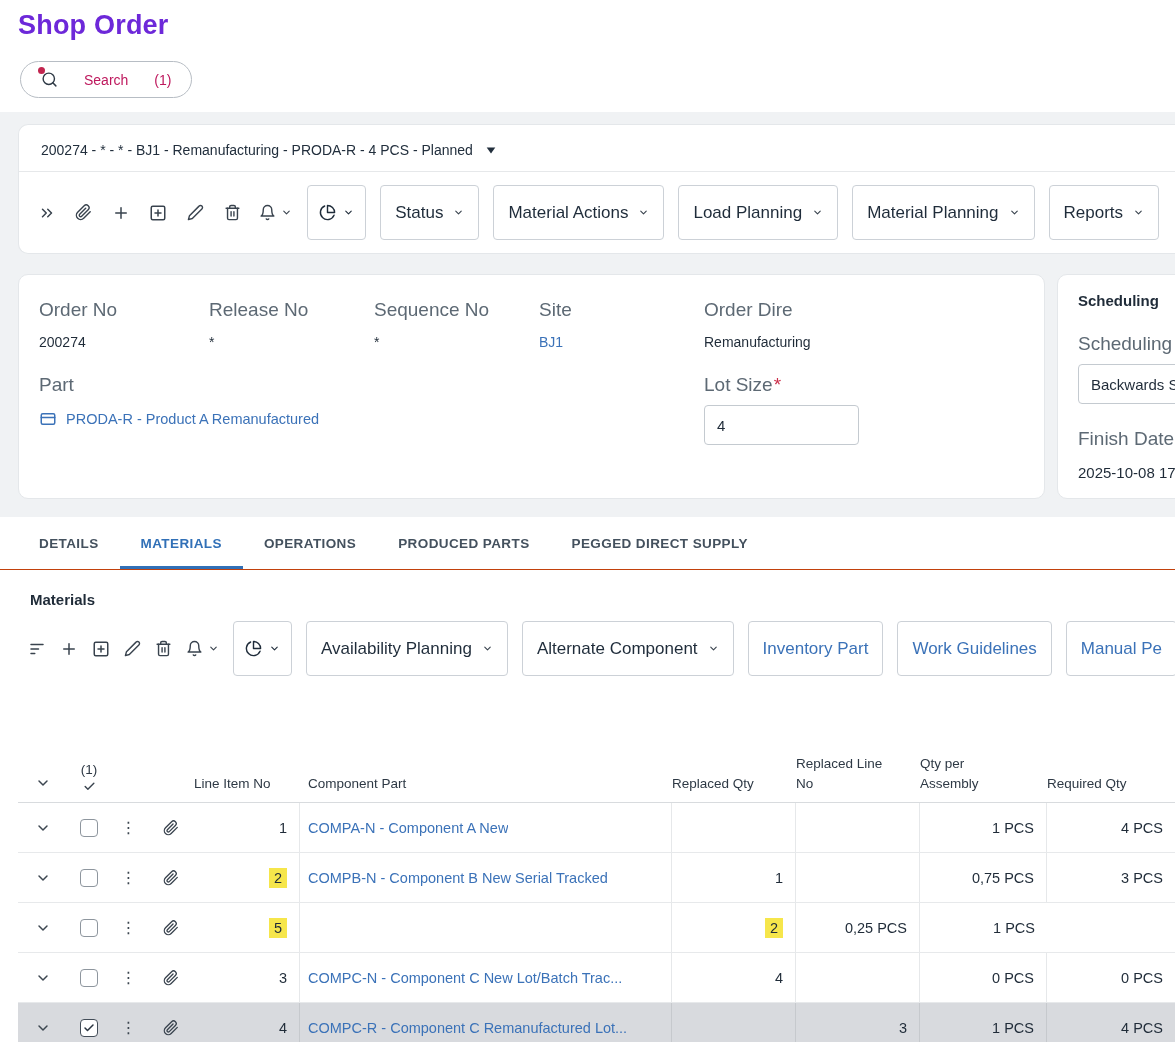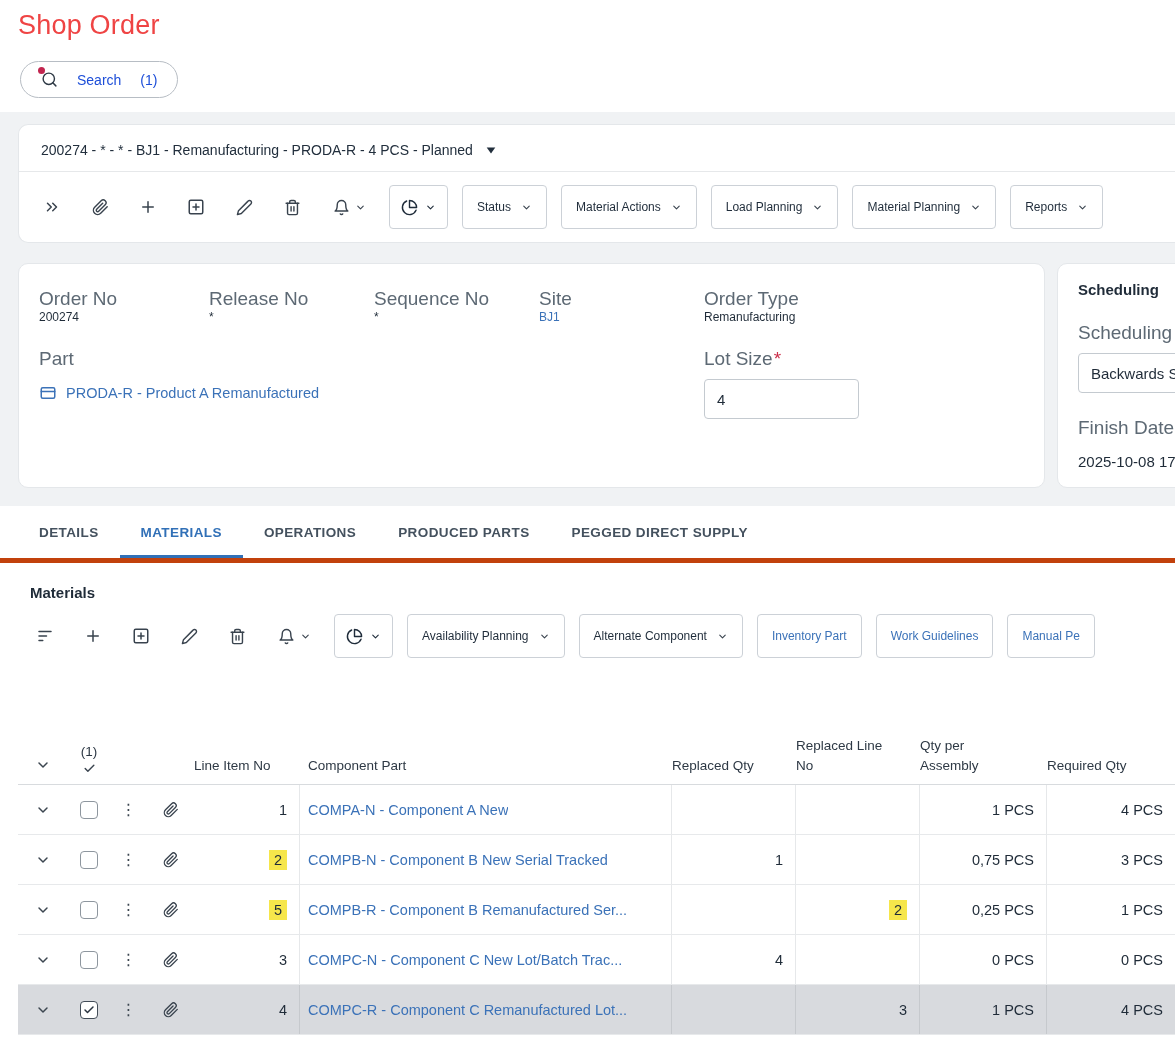--- a/index.html
+++ b/index.html
@@ -6,63 +6,63 @@
   html,body{width:1175px;height:1042px;overflow:hidden;background:#fff;
     font-family:"Liberation Sans","DejaVu Sans",sans-serif;color:#1f2b38}
   button{font-family:inherit;background:none;border:none;color:inherit}
   .clickable{cursor:pointer}
   svg{display:block}
   .ic{color:#39434e}
   .link{color:var(--accent,#3b72b8);text-decoration:none;cursor:pointer}
 
   
   .page-top{background:#fff;padding:10px 0 14px 18px}
-  .page-title{font-size:27px;font-weight:400;color:#ef4444;letter-spacing:.2px}
-  .search-btn{margin:20px 0 0 2px;display:inline-flex;align-items:center;gap:19px;
+  .page-title{font-size:27px;font-weight:700;color:#6d28d9;letter-spacing:.2px}
+  .search-btn{margin:20px 0 0 2px;display:inline-flex;align-items:center;gap:26px;
     padding:9px 20px;border:1px solid #b7bdc4;border-radius:20px;background:#fff;
-    font-size:14px;color:#1d4ed8}
+    font-size:14px;color:#be185d}
   .search-ic-wrap{position:relative;display:inline-flex}
   .red-dot{position:absolute;top:-4px;left:-3px;width:7px;height:7px;border-radius:50%;
     background:var(--notification,#c2254f)}
 
   
   .band{background:#f0f2f4;padding:12px 0 18px 18px}
   .card{background:#fff;border:1px solid #e4e7ea;border-radius:10px}
   .order-card{border-top-right-radius:0;border-bottom-right-radius:0;border-right:none}
   .order-title-row{display:flex;align-items:center;gap:12px;padding:17px 22px 13px}
   .order-title{font-size:14px;font-weight:400;color:#222f3d}
   .order-card .divider{border-bottom:1px solid #e6e8ea}
   .toolbar{display:flex;align-items:center;gap:14px;padding:13px 16px}
   .icon-btn{width:34px;height:34px;display:inline-flex;align-items:center;justify-content:center;
     border-radius:4px}
   .icon-btn.with-chev{width:52px;gap:5px}
-  .btn{height:44px;padding:0 14px;border:1px solid #ccd1d7;border-radius:4px;background:#fff;
-    font-size:12px;color:#1f2c3a;display:inline-flex;align-items:center;gap:10px;white-space:nowrap}
+  .btn{height:55px;padding:0 14px;border:1px solid #ccd1d7;border-radius:4px;background:#fff;
+    font-size:17px;color:#1f2c3a;display:inline-flex;align-items:center;gap:10px;white-space:nowrap}
   .btn.icon-only{padding:0 11px;gap:7px}
   .btn-link{color:var(--accent,#3b72b8)}
 
   .cards-row{display:flex;gap:12px;margin-top:20px}
   .details-card{width:1027px;min-height:205px;padding:24px 20px;flex-shrink:0}
   .fgrid{display:grid;grid-template-columns:170px 165px 165px 165px 1fr}
   .flabel{font-size:19px;color:#5d6974}
-  .fvalue{font-size:12px;color:#1f2b38;margin-top:0}
+  .fvalue{font-size:14px;color:#1f2b38;margin-top:13px}
   .row2{margin-top:24px;display:grid;grid-template-columns:665px 1fr}
   .part-value{display:flex;align-items:center;gap:9px;margin-top:14px;font-size:14.5px}
   .req{color:#cb2f4a;margin-left:1px}
   .lot-input{width:155px;height:40px;border:1px solid #c4cad0;border-radius:4px;margin-top:9px;
     padding:0 12px;font-size:15px;color:#1f2b38;background:#fff}
   .sched-card{width:280px;flex-shrink:0;padding:17px 20px}
   .sched-title{font-size:15px;font-weight:700;color:#1f2b38}
   .sched-card .flabel{margin-top:24px;display:block}
   .select-box{width:230px;height:40px;border:1px solid #c4cad0;border-radius:4px;margin-top:9px;
     display:flex;align-items:center;padding:0 12px;font-size:15px;white-space:nowrap;overflow:hidden}
   .sched-value{font-size:15px;margin-top:14px}
 
   
-  .tabs{display:flex;padding-left:18px;border-bottom:5px solid #c2410c;background:#fff}
+  .tabs{display:flex;padding-left:18px;border-bottom:1px solid #c2410c;background:#fff}
   .tab{padding:19px 21px 15px;font-size:13.5px;font-weight:600;letter-spacing:.4px;
     color:#44515e;border-bottom:3px solid transparent;white-space:nowrap}
   .tab.active{color:var(--tab-active,#3170b7);border-bottom-color:var(--tab-active,#3170b7)}
 
   
   .materials-title{font-size:15px;font-weight:700;padding:21px 0 4px 30px}
   .materials-toolbar{display:flex;align-items:center;gap:14px;padding:9px 0 10px 28px}
   .table-gap{height:68px}
 
   
@@ -221,21 +221,21 @@
         </div>
         <div>
           <div class="flabel">Sequence No</div>
           <div class="fvalue">*</div>
         </div>
         <div>
           <div class="flabel">Site</div>
           <div class="fvalue"><a class="link">BJ1</a></div>
         </div>
         <div>
-          <div class="flabel">Order Type</div>
+          <div class="flabel">Order Dire</div>
           <div class="fvalue">Remanufacturing</div>
         </div>
       </div>
       <div class="row2">
         <div>
           <div class="flabel">Part</div>
           <div class="part-value">
             <svg width="18" height="18" viewBox="0 0 24 24" fill="none" stroke="#3b72b8" stroke-width="2" stroke-linecap="round" stroke-linejoin="round">
                 <rect x="3" y="5" width="18" height="14" rx="2"></rect>
                 <line x1="3" y1="10" x2="21" y2="10"></line>
@@ -439,23 +439,20 @@
       </div>
     <div class="td cen clickable kebab">⋮</div>
     <div class="td cen clickable ic">
         <svg width="16" height="16" viewBox="0 0 24 24" fill="none" stroke="currentColor" stroke-width="2" stroke-linecap="round" stroke-linejoin="round">
           <path d="M21.44 11.05l-9.19 9.19a6 6 0 0 1-8.49-8.49l9.19-9.19a4 4 0 0 1 5.66 5.66l-9.2 9.19a2 2 0 0 1-2.83-2.83l8.49-8.48"></path>
         </svg>
       </div>
     <div class="td num vb">
         <span class="hl">5</span>
       </div>
-    <div class="td vb col-part">
-        <a class="link">COMPB-R - Component B Remanufactured Ser...</a>
-      </div>
     <div class="td num vb"></div>
     <div class="td num vb">
         <span class="hl">2</span>
       </div>
     <div class="td num vb">0,25 PCS</div>
     <div class="td num">1 PCS</div>
   </div>
 
   <div class="trow grid-cols">
     <div class="td cen clickable">

